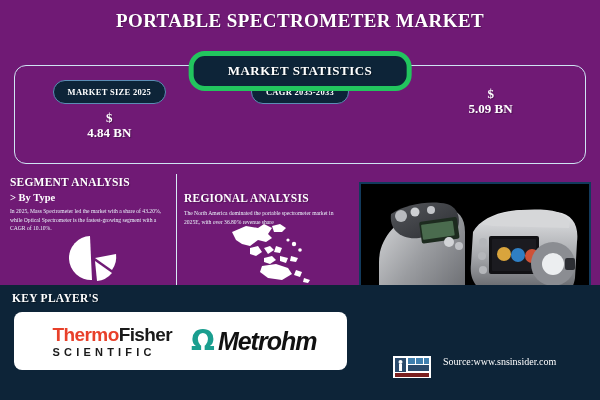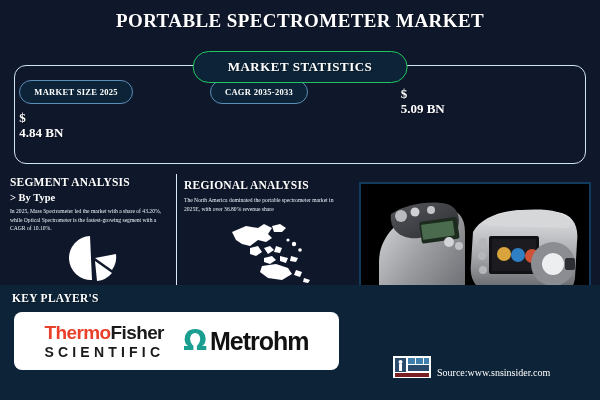--- a/index.html
+++ b/index.html
@@ -10,21 +10,21 @@
     width: 600px;
     height: 400px;
     overflow: hidden;
     font-family: "Liberation Serif", serif;
     background: #0f76bc;
   }
   .infographic {
     position: relative;
     width: 600px;
     height: 400px;
-    background: #0f172a;
+    background: #701a75;
     overflow: hidden;
   }
 
   
   .title {
     position: absolute;
     top: 10px;
     left: 0;
     width: 600px;
     text-align: center;
@@ -52,36 +52,37 @@
     top: 51px;
     left: 50%;
     transform: translateX(-50%);
     background: #0d2438;
     color: #ffffff;
     font-size: 13px;
     font-weight: bold;
     letter-spacing: 0.5px;
     padding: 7px 34px;
     border-radius: 16px;
-    border: 1px solid #22c55e;
+    border: 5px solid #22c55e;
     z-index: 5;
     white-space: nowrap;
     text-shadow: 1px 1px 1px rgba(0,0,0,0.4);
   }
   .stats-row {
     position: absolute;
     top: 80px;
     left: 14px;
     width: 572px;
     display: flex;
     justify-content: space-around;
     align-items: flex-start;
   }
   .stat-col {
     width: 180px;
+    text-align: center;
   }
   .stat-badge {
     display: inline-block;
     background: #0d2438;
     color: #ffffff;
     font-size: 8.5px;
     font-weight: bold;
     letter-spacing: 0.3px;
     padding: 6px 14px;
     border-radius: 14px;
@@ -109,21 +110,21 @@
   }
   .divider {
     position: absolute;
     left: 176px;
     top: 2px;
     width: 1px;
     height: 111px;
     background: #d8eaf6;
   }
   .seg-block { position: absolute; left: 10px; top: 4px; width: 160px; }
-  .reg-block { position: absolute; left: 184px; top: 7px; width: 165px; }
+  .reg-block { position: absolute; left: 184px; top: 20px; width: 165px; }
   .block-head {
     color: #ffffff;
     font-size: 11.5px;
     font-weight: bold;
     letter-spacing: 0.2px;
     text-shadow: 1px 1px 1px rgba(0,0,0,0.25);
   }
   .sub-head {
     color: #ffffff;
     font-size: 10.5px;
@@ -191,33 +192,34 @@
     left: 14px;
     top: 312px;
     width: 325px;
     height: 58px;
     background: #ffffff;
     border-radius: 8px;
     display: flex;
     align-items: center;
     justify-content: center;
     gap: 19px;
+    padding-left: 8px;
   }
   .tf-logo { text-align: left; line-height: 1; }
   .tf-top {
     font-family: "Liberation Sans", sans-serif;
     font-size: 19px;
     font-weight: bold;
     color: #e8402a;
     letter-spacing: -0.6px;
   }
   .tf-top .dark { color: #1a1a1a; }
   .tf-bottom {
     font-family: "Liberation Sans", sans-serif;
-    font-size: 14px;
+    font-size: 11px;
     font-weight: bold;
     color: #1a1a1a;
     letter-spacing: 4.2px;
     margin-top: 3px;
   }
   .metrohm {
     display: flex;
     align-items: center;
     gap: 3px;
   }
@@ -227,30 +229,31 @@
     font-weight: bold;
     color: #1a9e8f;
     line-height: 0.85;
   }
   .metrohm-text {
     font-family: "Liberation Sans", sans-serif;
     font-size: 25px;
     font-weight: bold;
     color: #111111;
     letter-spacing: -1px;
+    font-style: italic;
   }
 
   
   .source-wrap {
     position: absolute;
     left: 393px;
     top: 356px;
     display: flex;
-    align-items: flex-end;
-    gap: 6px;
+    align-items: flex-start;
+    gap: 12px;
   }
   .source-badge {
     width: 38px;
     height: 22px;
     background: #ffffff;
     display: block;
   }
   .source-text {
     color: #ffffff;
     font-size: 10px;

